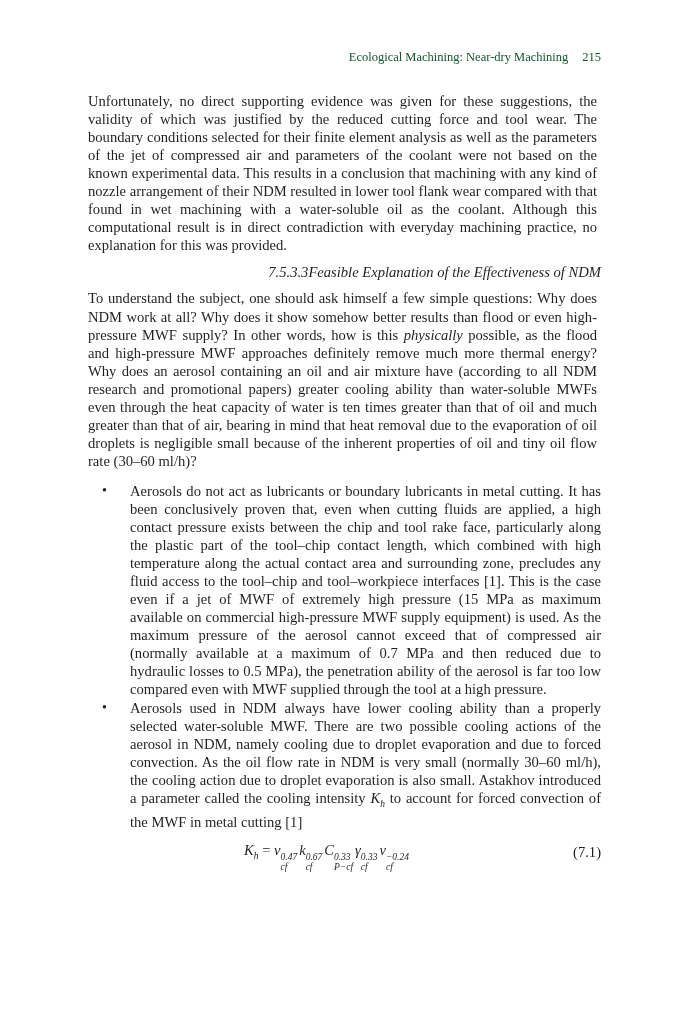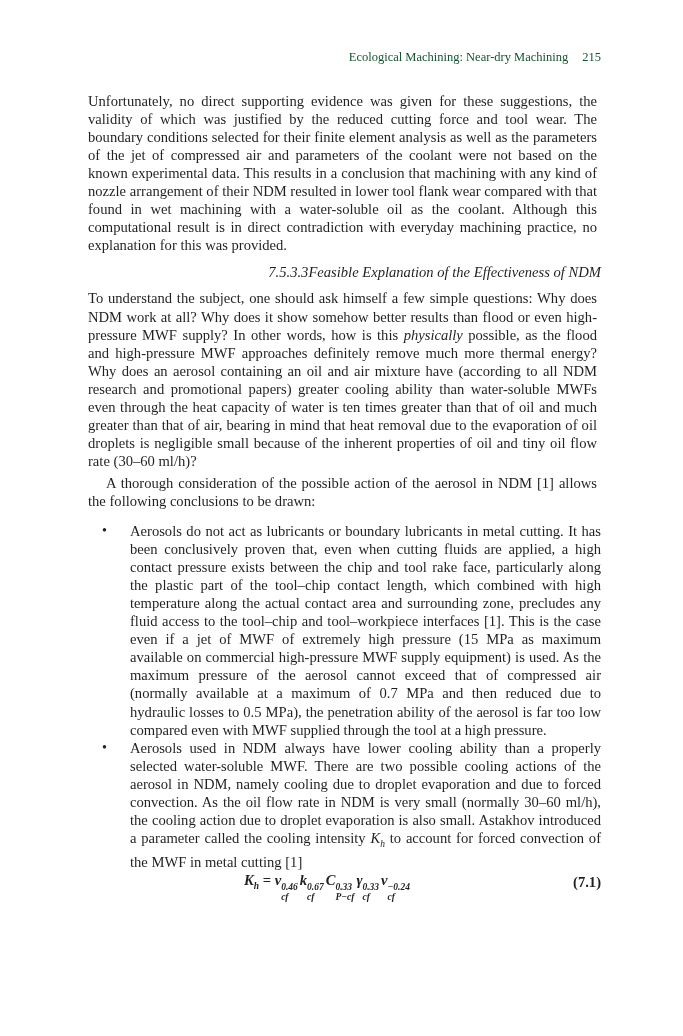--- a/index.html
+++ b/index.html
@@ -20,21 +20,21 @@
   .subhead {
     font-style: italic; margin: 9px 0 8px 0 !important; text-align: right;
   }
   .subhead .num { display: inline-block; width: 66px; }
   ul.bullets { list-style: none; margin: 12px 0 0 0; padding: 0; }
   ul.bullets li { position: relative; padding-left: 46px; margin: 0; }
   ul.bullets li .dot {
     position: absolute; left: 18px; top: 0; font-size: 14px;
   }
   .eq {
-    position: relative; height: 22px; font-weight: bold;
+    position: relative; margin-top: 10px; height: 22px;
   }
   .eq .formula {
     position: absolute; left: 160px; top: 0; font-style: italic; font-size: 14.6px; white-space: nowrap;
   }
   .eq .formula sup, .eq .formula sub { font-size: 9.5px; font-style: italic; line-height: 0; }
   .eq .formula .stack { display: inline-flex; flex-direction: column; vertical-align: -5px; font-size: 9.5px; line-height: 10px; margin-right: 2px; }
   .eq .formula .stack span { font-style: italic; }
   .eq .formula .up { font-style: normal; }
   .eq .label { position: absolute; right: 0; top: 2px; }
   em { }
@@ -51,39 +51,38 @@
   <div class="body">
 
     <p>Unfortunately, no direct supporting evidence was given for these suggestions, the validity of which was justified by the reduced cutting force and tool wear. The boundary conditions selected for their finite element analysis as well as the parameters of the jet of compressed air and parameters of the coolant were not based on the known experimental data. This results in a conclusion that machining with any kind of nozzle arrangement of their NDM resulted in lower tool flank wear compared with that found in wet machining with a water-soluble oil as the coolant. Although this computational result is in direct contradiction with everyday machining practice, no explanation for this was provided.</p>
 
     <p class="subhead">
       <span class="num">7.5.3.3</span><span>Feasible Explanation of the Effectiveness of NDM</span>
     </p>
 
     <p><span>To understand the subject, one should ask himself a few simple questions: Why does NDM work at all? Why does it show somehow better results than flood or even high-pressure MWF supply? In other words, how is this </span><em>physically</em><span> possible, as the flood and high-pressure MWF approaches definitely remove much more thermal energy? Why does an aerosol containing an oil and air mixture have (according to all NDM research and promotional papers) greater cooling ability than water-soluble MWFs even through the heat capacity of water is ten times greater than that of oil and much greater than that of air, bearing in mind that heat removal due to the evaporation of oil droplets is negligible small because of the inherent properties of oil and tiny oil flow rate (30–60 ml/h)?</span></p>
 
-    <p class="indent">A thorough consideration of the possible action of the aerosol in NDM [1] allows the following conclusions to be drawn:</p>
 
     <ul class="bullets">
       <li>
         <span class="dot">•</span>
         <span>Aerosols do not act as lubricants or boundary lubricants in metal cutting. It has been conclusively proven that, even when cutting fluids are applied, a high contact pressure exists between the chip and tool rake face, particularly along the plastic part of the tool–chip contact length, which combined with high temperature along the actual contact area and surrounding zone, precludes any fluid access to the tool–chip and tool–workpiece interfaces [1]. This is the case even if a jet of MWF of extremely high pressure (15 MPa as maximum available on commercial high-pressure MWF supply equipment) is used. As the maximum pressure of the aerosol cannot exceed that of compressed air (normally available at a maximum of 0.7 MPa and then reduced due to hydraulic losses to 0.5 MPa), the penetration ability of the aerosol is far too low compared even with MWF supplied through the tool at a high pressure.</span>
       </li>
       <li>
         <span class="dot">•</span>
         <span>Aerosols used in NDM always have lower cooling ability than a properly selected water-soluble MWF. There are two possible cooling actions of the aerosol in NDM, namely cooling due to droplet evaporation and due to forced convection. As the oil flow rate in NDM is very small (normally 30–60 ml/h), the cooling action due to droplet evaporation is also small. Astakhov introduced a parameter called the cooling intensity </span><em><span>K</span><sub style="font-size:9.5px">h</sub></em><span> to account for forced convection of the MWF in metal cutting [1]</span>
       </li>
     </ul>
 
     <div class="eq">
       <span class="formula">
         <span>K</span><sub>h</sub>
         <span class="up">=</span>
         <span>v</span><span class="stack">
-            <span class="up">0.46</span>
+            <span class="up">0.47</span>
             <span>cf</span>
           </span><span>k</span><span class="stack">
             <span class="up">0.67</span>
             <span>cf</span>
           </span><span>C</span><span class="stack">
             <span class="up">0.33</span>
             <span>P−cf</span>
           </span><span>γ</span><span class="stack">
             <span class="up">0.33</span>
             <span>cf</span>

